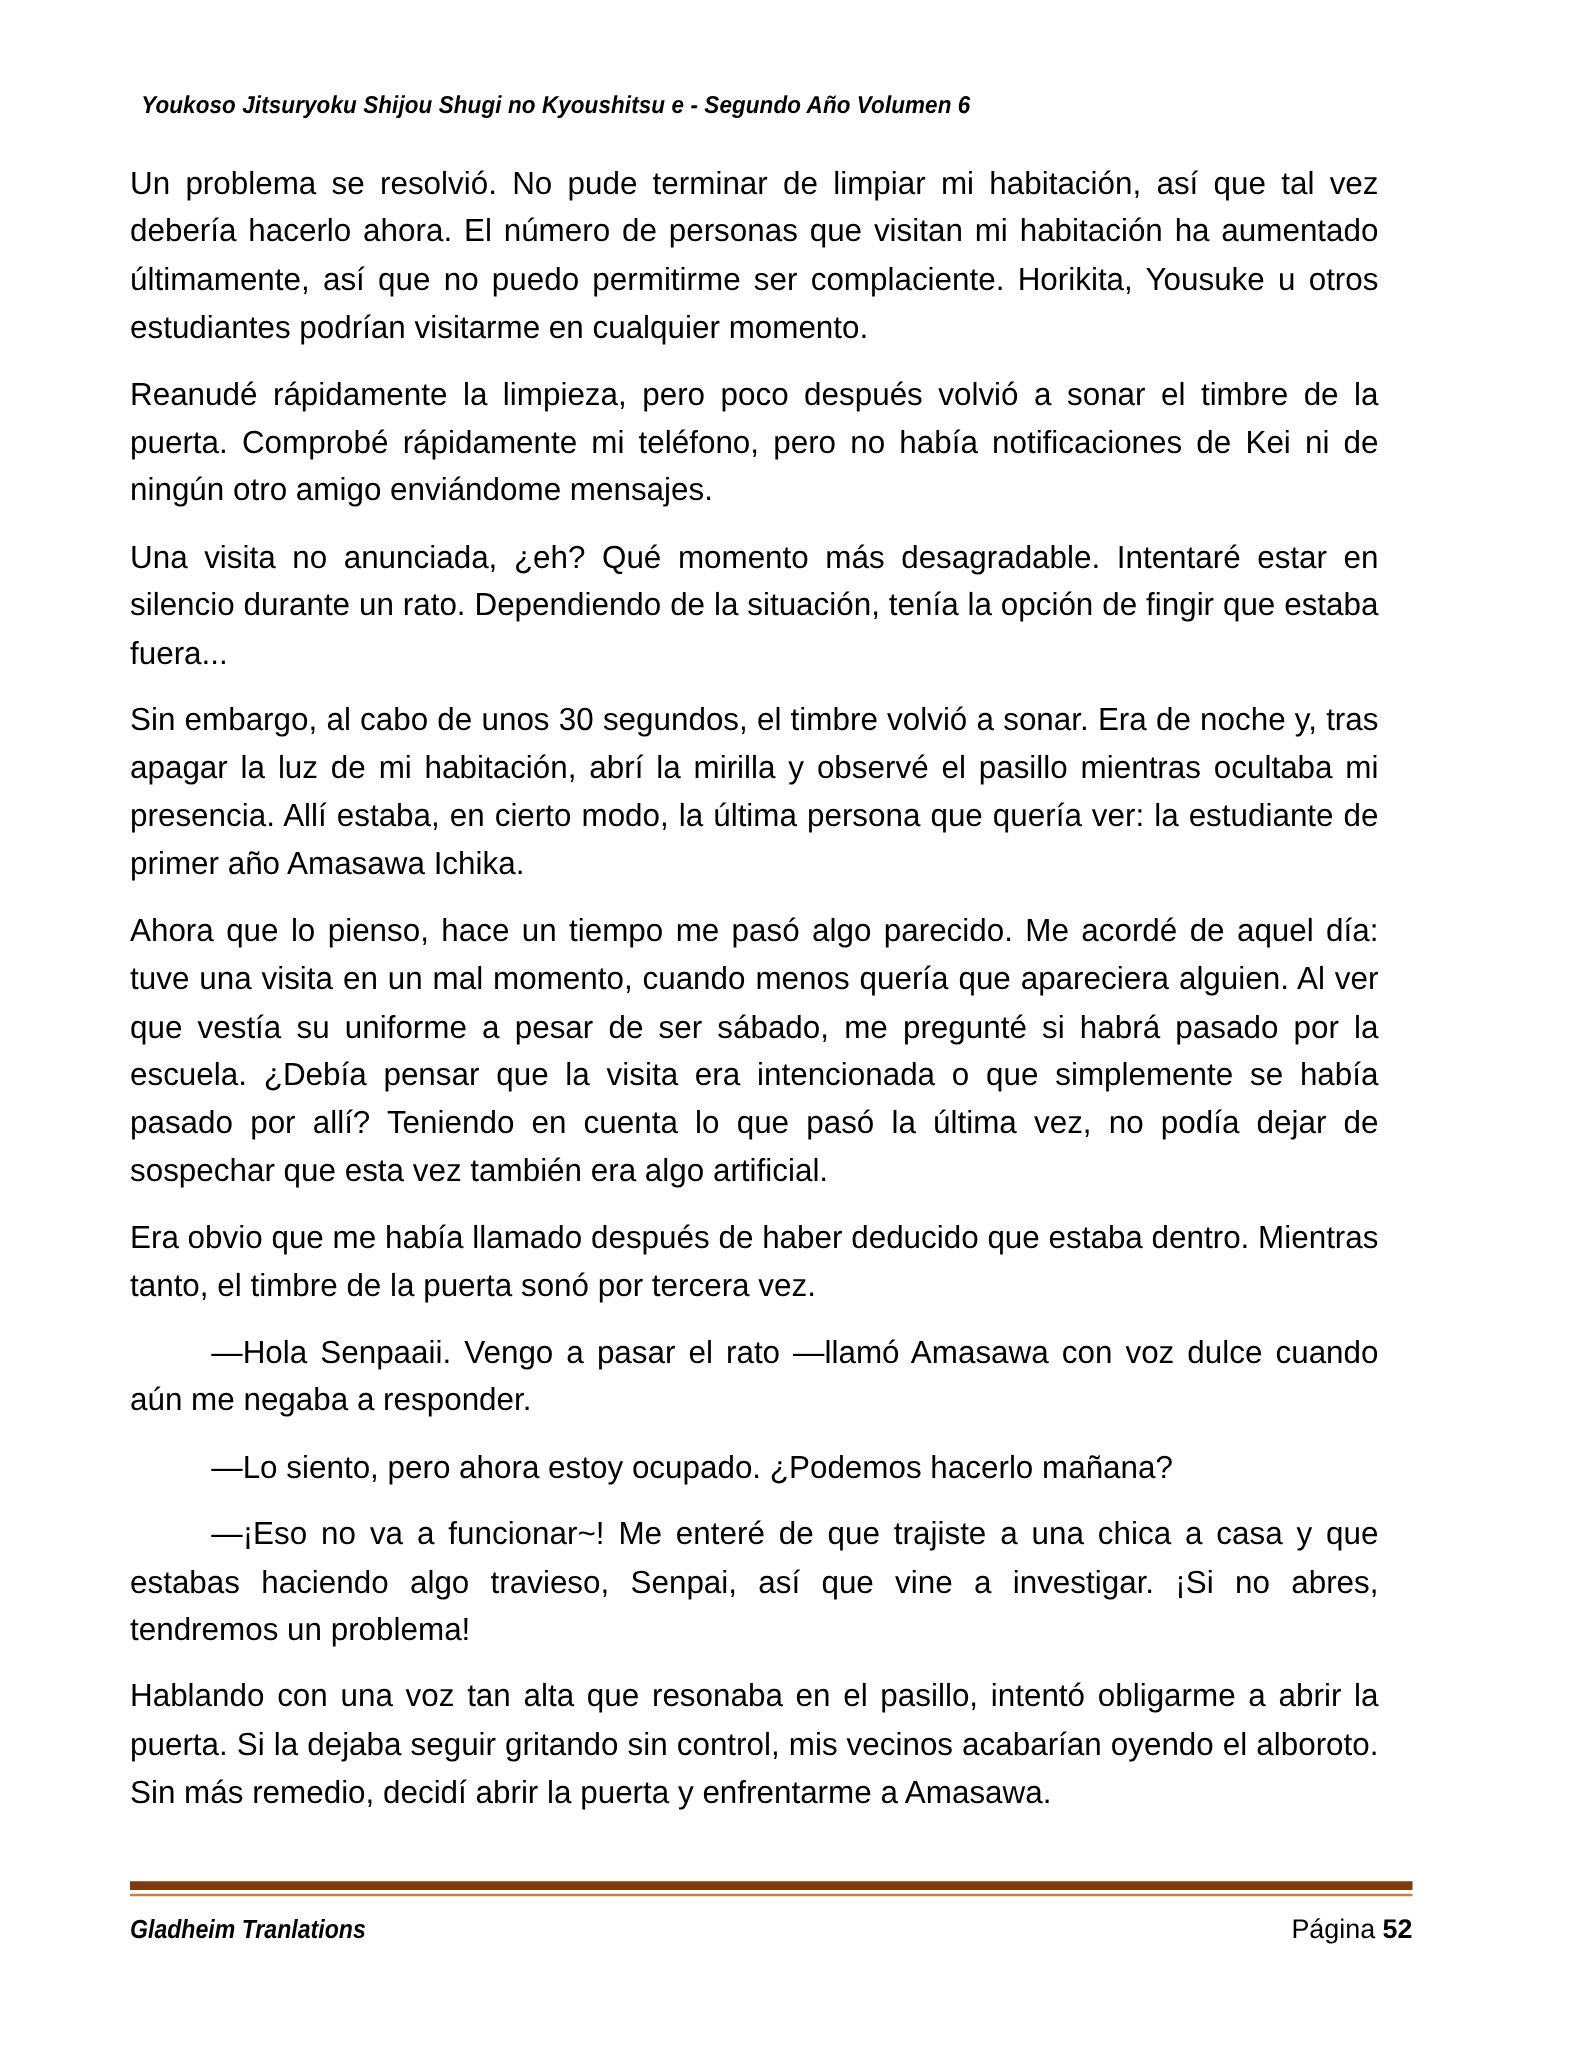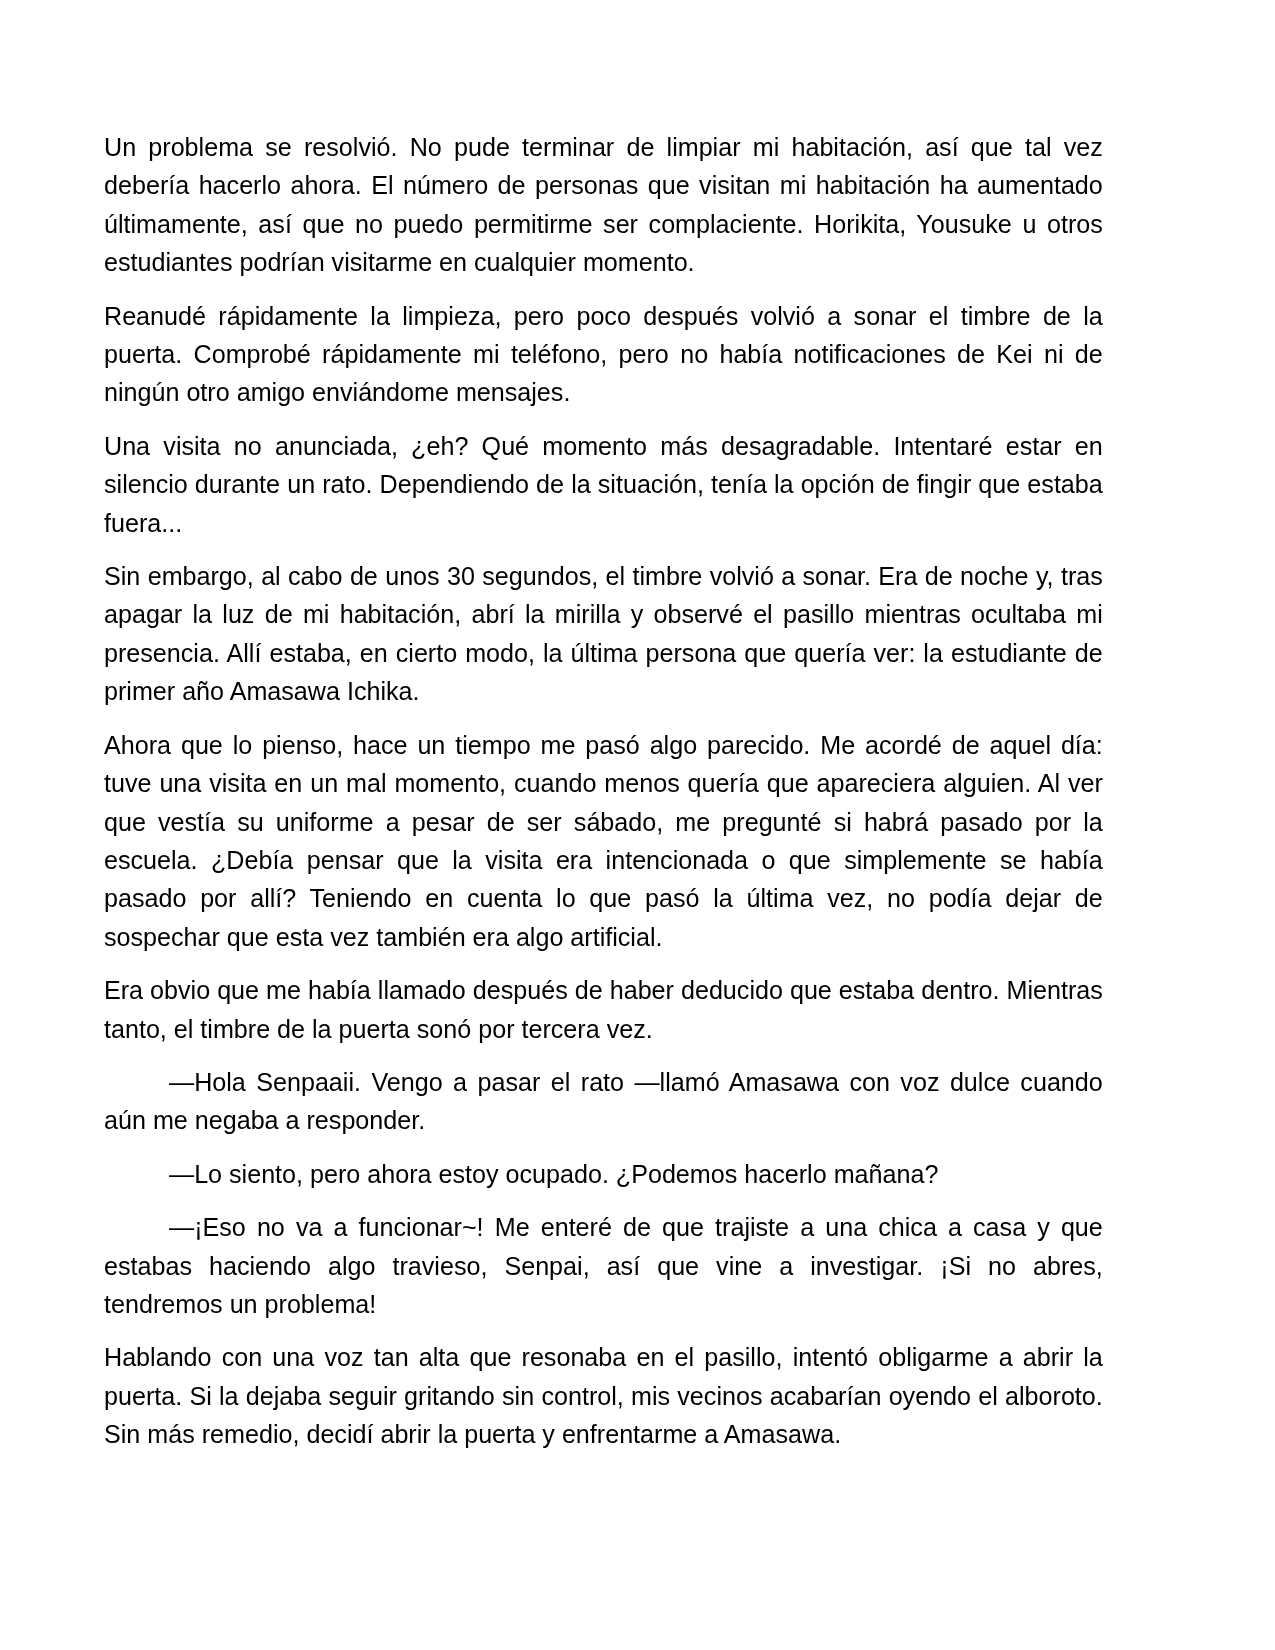--- a/index.html
+++ b/index.html
@@ -123,28 +123,43 @@
 
   .footer-pagenum .num {
     font-weight: bold;
   }
 </style>
 </head>
 <body>
 
 <div class="page">
 
+  <div class="running-header">
+    <div class="running-header-title">Youkoso Jitsuryoku Shijou Shugi no Kyoushitsu e - Segundo Año Volumen 6</div>
+  </div>
 
   <div class="body-content">
       <p class="para">Un problema se resolvió. No pude terminar de limpiar mi habitación, así que tal vez debería hacerlo ahora. El número de personas que visitan mi habitación ha aumentado últimamente, así que no puedo permitirme ser complaciente. Horikita, Yousuke u otros estudiantes podrían visitarme en cualquier momento.</p>
       <p class="para">Reanudé rápidamente la limpieza, pero poco después volvió a sonar el timbre de la puerta. Comprobé rápidamente mi teléfono, pero no había notificaciones de Kei ni de ningún otro amigo enviándome mensajes.</p>
       <p class="para">Una visita no anunciada, ¿eh? Qué momento más desagradable. Intentaré estar en silencio durante un rato. Dependiendo de la situación, tenía la opción de fingir que estaba fuera...</p>
       <p class="para">Sin embargo, al cabo de unos 30 segundos, el timbre volvió a sonar. Era de noche y, tras apagar la luz de mi habitación, abrí la mirilla y observé el pasillo mientras ocultaba mi presencia. Allí estaba, en cierto modo, la última persona que quería ver: la estudiante de primer año Amasawa Ichika.</p>
       <p class="para">Ahora que lo pienso, hace un tiempo me pasó algo parecido. Me acordé de aquel día: tuve una visita en un mal momento, cuando menos quería que apareciera alguien. Al ver que vestía su uniforme a pesar de ser sábado, me pregunté si habrá pasado por la escuela. ¿Debía pensar que la visita era intencionada o que simplemente se había pasado por allí? Teniendo en cuenta lo que pasó la última vez, no podía dejar de sospechar que esta vez también era algo artificial.</p>
       <p class="para">Era obvio que me había llamado después de haber deducido que estaba dentro. Mientras tanto, el timbre de la puerta sonó por tercera vez.</p>
       <p class="para dialogue">—Hola Senpaaii. Vengo a pasar el rato —llamó Amasawa con voz dulce cuando aún me negaba a responder.</p>
       <p class="para dialogue">—Lo siento, pero ahora estoy ocupado. ¿Podemos hacerlo mañana?</p>
       <p class="para dialogue">—¡Eso no va a funcionar~! Me enteré de que trajiste a una chica a casa y que estabas haciendo algo travieso, Senpai, así que vine a investigar. ¡Si no abres, tendremos un problema!</p>
       <p class="para">Hablando con una voz tan alta que resonaba en el pasillo, intentó obligarme a abrir la puerta. Si la dejaba seguir gritando sin control, mis vecinos acabarían oyendo el alboroto. Sin más remedio, decidí abrir la puerta y enfrentarme a Amasawa.</p>
     </div>
 
+  <div class="footer">
+    <div class="footer-rule-thick"></div>
+    <div class="footer-rule-gap"></div>
+    <div class="footer-rule-thin"></div>
+    <div class="footer-row">
+      <div class="footer-brand">Gladheim Tranlations</div>
+      <div class="footer-pagenum">
+        <span>Página</span>
+        <span class="num">52</span>
+      </div>
+    </div>
+  </div>
 
 </div>
 
 </body></html>

